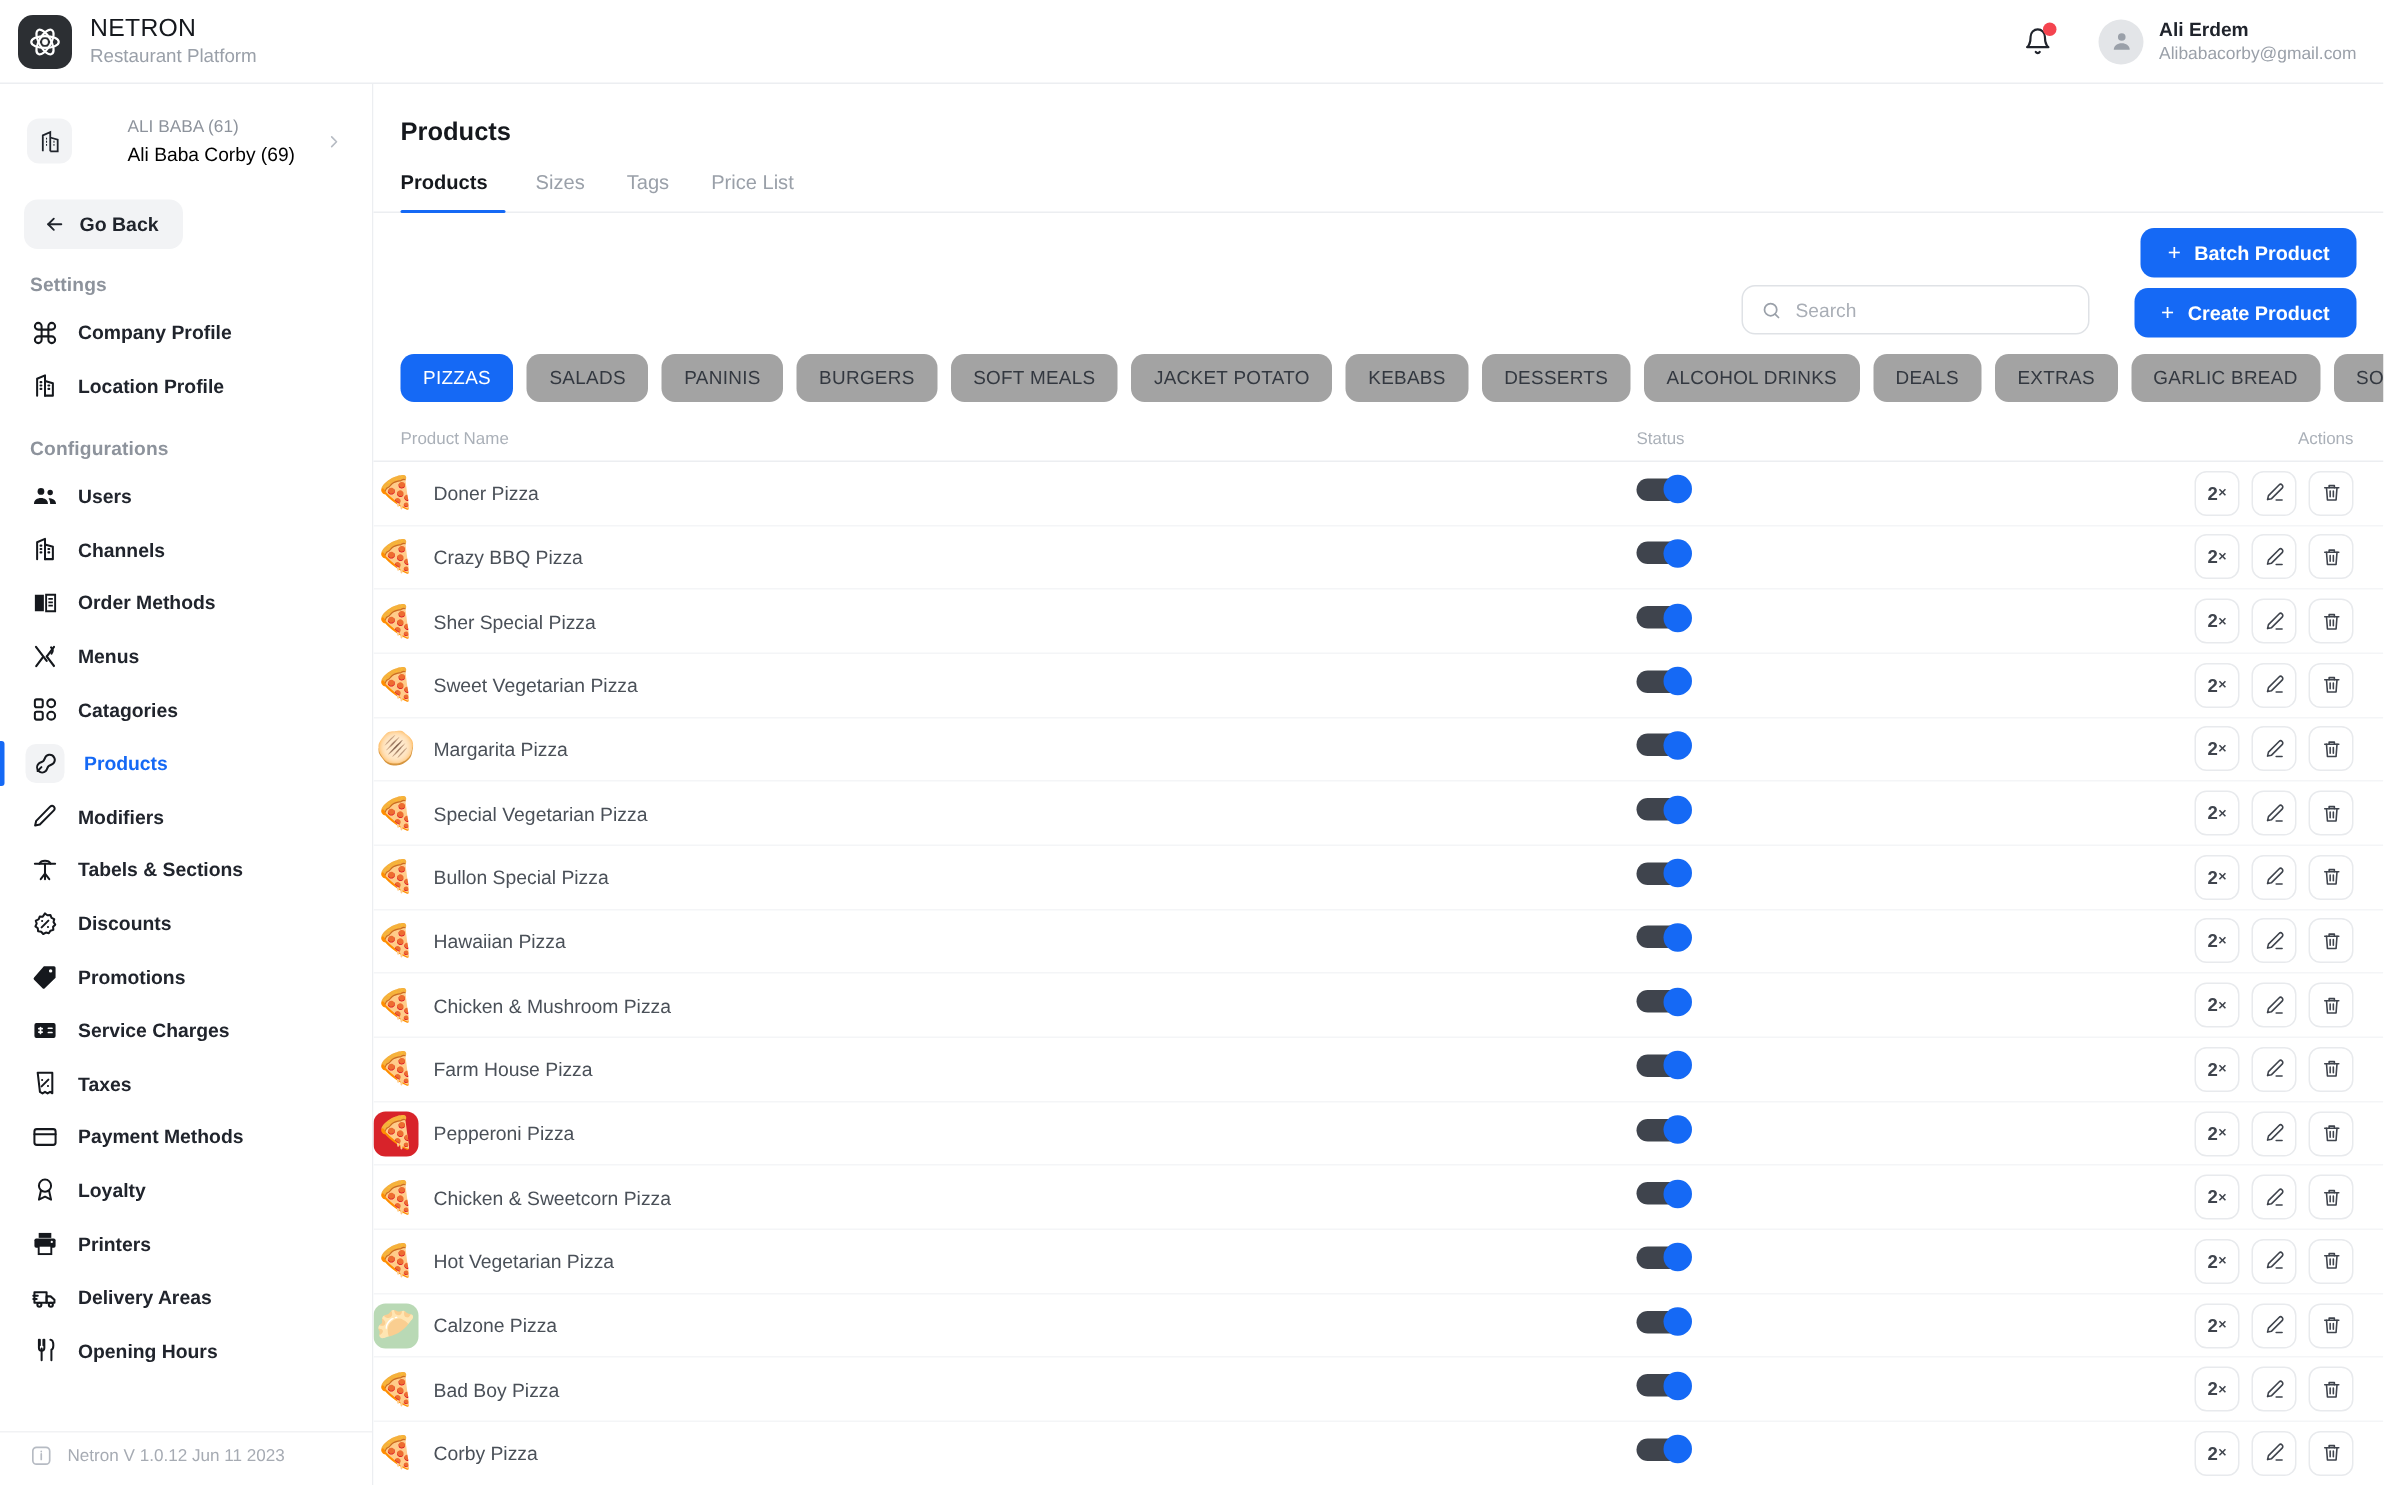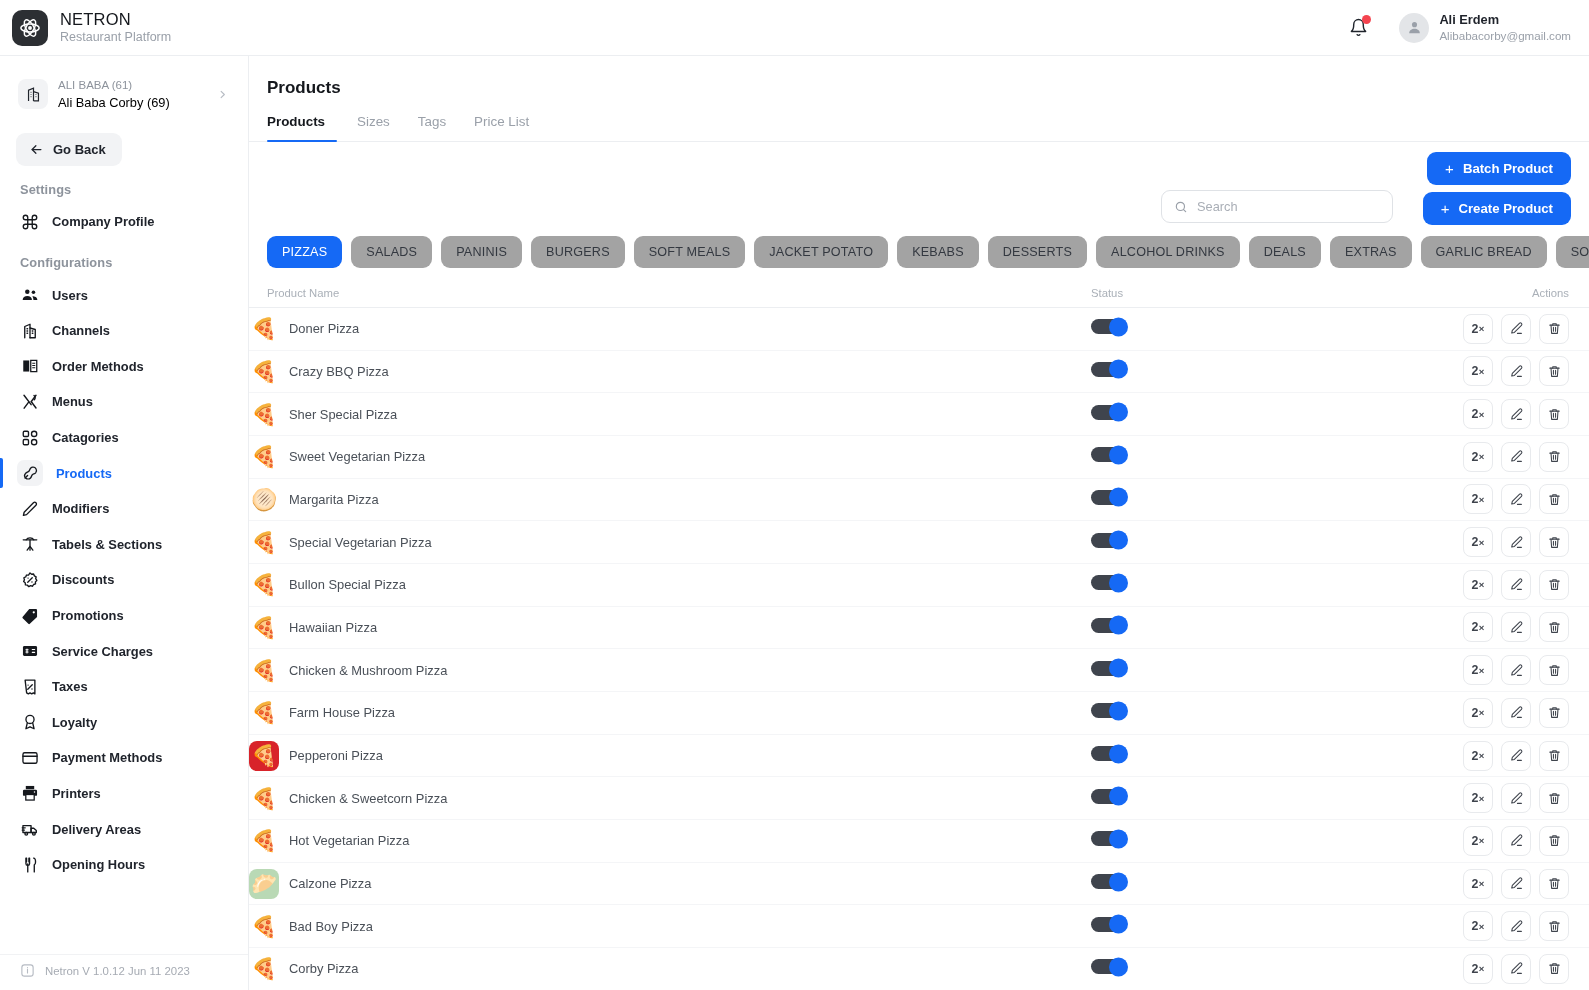--- a/index.html
+++ b/index.html
@@ -49,21 +49,21 @@
   }
   .loc-select {
     display: flex; align-items: center; gap: 10px;
     margin: 4px 12px 0 12px; padding: 8px 8px 8px 6px;
     border-radius: 10px; cursor: pointer;
   }
   .loc-icon {
     width: 30px; height: 30px; border-radius: 8px; background: #f2f3f5;
     display: flex; align-items: center; justify-content: center; flex: 0 0 auto;
   }
-  .loc-txt { flex: 1 1 auto; min-width: 0; }
+  .loc-txt { flex: 1 1 auto; min-width: 0; margin-left: 27px; }
   .loc-top { font-size: 11.5px; color: #8d939c; line-height: 1.35; }
   .loc-bot { font-size: 12.8px; font-weight: 400; color: #000000; line-height: 1.35; }
   .chev { color: #b6bbc3; font-size: 13px; flex: 0 0 auto; }
 
   .go-back {
     display: inline-flex; align-items: center; gap: 9px;
     margin: 14px 0 0 16px; padding: 9px 16px 9px 13px;
     background: #f2f3f5; border-radius: 9px; border: none;
     font-family: inherit; font-size: 13px; font-weight: 700; color: #20242c;
     cursor: pointer; width: fit-content;
@@ -261,20 +261,30 @@
       <div class="nav-scroll" id="nav-scroll">
           <div class="nav-group">Settings</div>
           <div class="nav-item">
             <span class="ico">
               <svg width="18" height="18" viewBox="0 0 24 24" fill="none" stroke="currentColor" stroke-width="1.8" stroke-linecap="round" stroke-linejoin="round">
                 <path d="M9 6a3 3 0 1 0-3 3h12a3 3 0 1 0-3-3v12a3 3 0 1 0 3-3H6a3 3 0 1 0 3 3z"></path>
               </svg>
             </span>
             <span>Company Profile</span>
           </div>
+          <div class="nav-item">
+            <span class="ico">
+              <svg width="18" height="18" viewBox="0 0 24 24" fill="none" stroke="currentColor" stroke-width="1.8" stroke-linecap="round" stroke-linejoin="round">
+                <path d="M5 21V6l7-3v18"></path>
+                <path d="M12 21h7V10l-7-2"></path>
+                <path d="M8 9h.8M8 12h.8M8 15h.8M15 12h.8M15 15h.8"></path>
+              </svg>
+            </span>
+            <span>Location Profile</span>
+          </div>
           <div class="nav-group">Configurations</div>
           <div class="nav-item">
             <span class="ico">
               <svg width="18" height="18" viewBox="0 0 24 24" fill="currentColor">
                 <circle cx="8.4" cy="7.5" r="3"></circle>
                 <circle cx="16.6" cy="8.4" r="2.4"></circle>
                 <path d="M2.2 18.6c0-3.3 2.8-5.2 6.2-5.2s6.2 1.9 6.2 5.2z"></path>
                 <path d="M15.2 13.6c3.1 0 6.6 1.3 6.6 5h-5.2c0-1.9-.6-3.6-1.4-5z"></path>
               </svg>
             </span>
@@ -383,34 +393,34 @@
               <svg width="18" height="18" viewBox="0 0 24 24" fill="none" stroke="currentColor" stroke-width="1.8" stroke-linecap="round" stroke-linejoin="round">
                 <path d="M5.5 2.8h13v18.4l-2-1.4-2.2 1.4-2.3-1.4-2.2 1.4-2.3-1.4z"></path>
                 <path d="M9.4 9.4h.1M14.6 14.6h.1M15 9l-6 6"></path>
               </svg>
             </span>
             <span>Taxes</span>
           </div>
           <div class="nav-item">
             <span class="ico">
               <svg width="18" height="18" viewBox="0 0 24 24" fill="none" stroke="currentColor" stroke-width="1.8" stroke-linecap="round" stroke-linejoin="round">
+                <rect x="2.6" y="5" width="18.8" height="14" rx="2.2"></rect>
+                <path d="M2.6 9.6h18.8"></path>
+              </svg>
+            </span>
+            <span>Payment Methods</span>
+          </div>
+          <div class="nav-item">
+            <span class="ico">
+              <svg width="18" height="18" viewBox="0 0 24 24" fill="none" stroke="currentColor" stroke-width="1.8" stroke-linecap="round" stroke-linejoin="round">
                 <circle cx="12" cy="8.6" r="5.4"></circle>
                 <path d="M8.4 13.2L6.6 21l5.4-2.6 5.4 2.6-1.8-7.8"></path>
               </svg>
             </span>
             <span>Loyalty</span>
-          </div>
-          <div class="nav-item">
-            <span class="ico">
-              <svg width="18" height="18" viewBox="0 0 24 24" fill="none" stroke="currentColor" stroke-width="1.8" stroke-linecap="round" stroke-linejoin="round">
-                <rect x="2.6" y="5" width="18.8" height="14" rx="2.2"></rect>
-                <path d="M2.6 9.6h18.8"></path>
-              </svg>
-            </span>
-            <span>Payment Methods</span>
           </div>
           <div class="nav-item">
             <span class="ico">
               <svg width="18" height="18" viewBox="0 0 24 24" fill="currentColor">
                 <rect x="6.4" y="2.6" width="11.2" height="4.4"></rect>
                 <rect x="2.6" y="7.6" width="18.8" height="8.2" rx="1.6"></rect>
                 <rect x="6.4" y="14" width="11.2" height="7.4" fill="#fff" stroke="currentColor" stroke-width="1.7"></rect>
                 <circle cx="18" cy="10.6" r="1" fill="#fff"></circle>
               </svg>
             </span>

